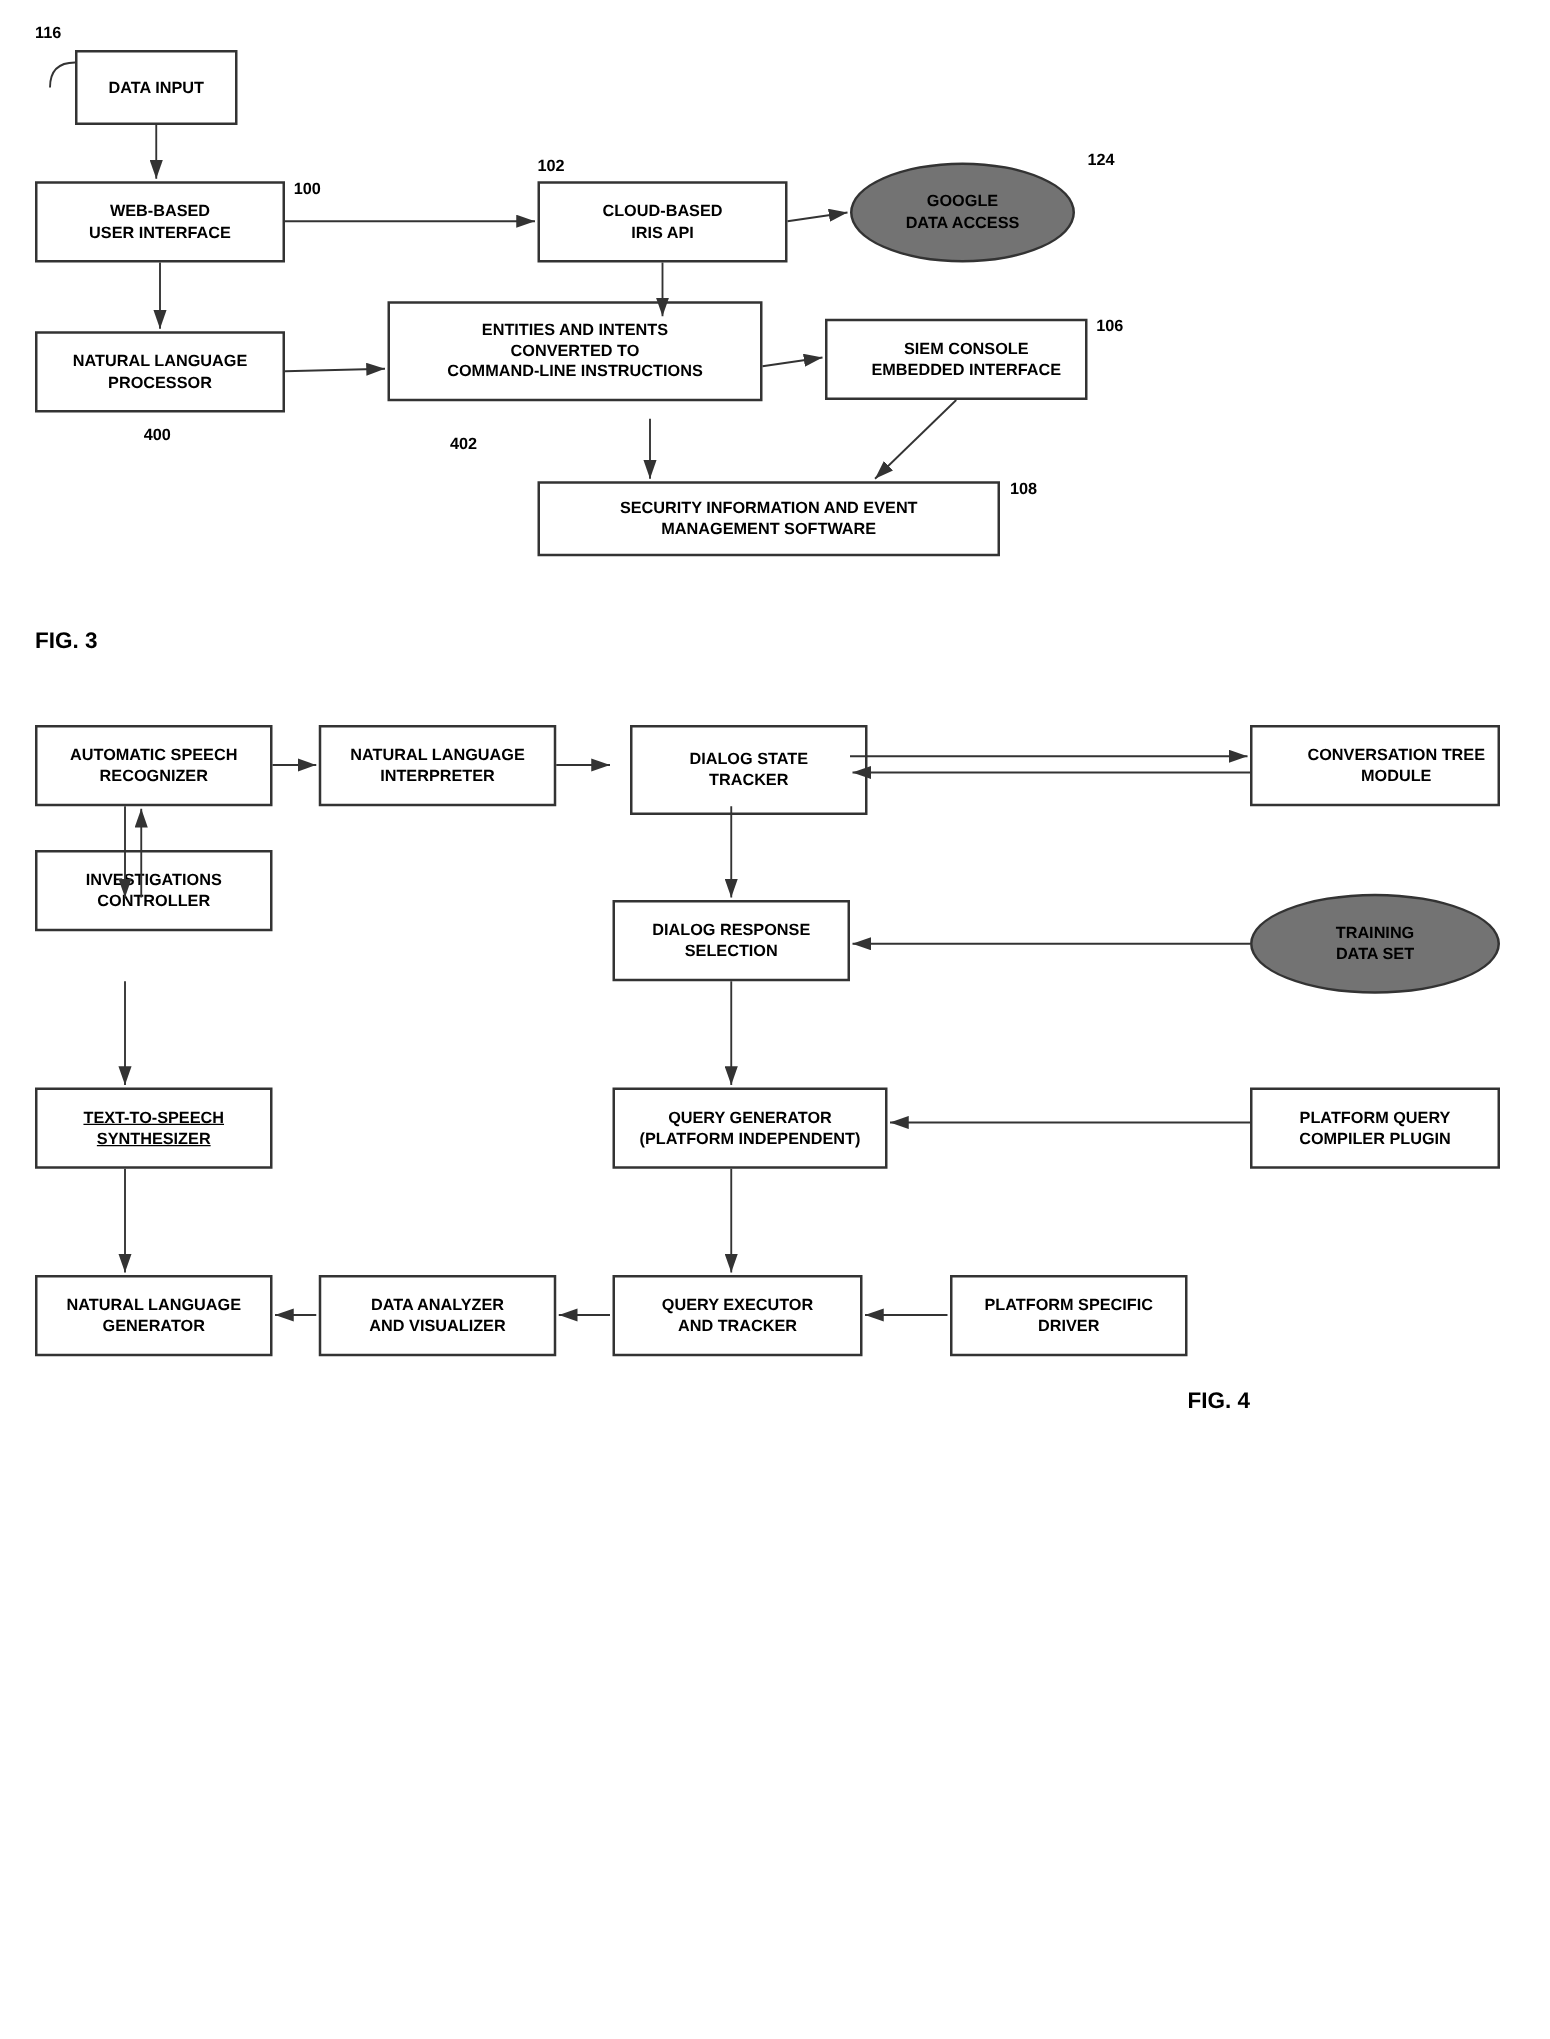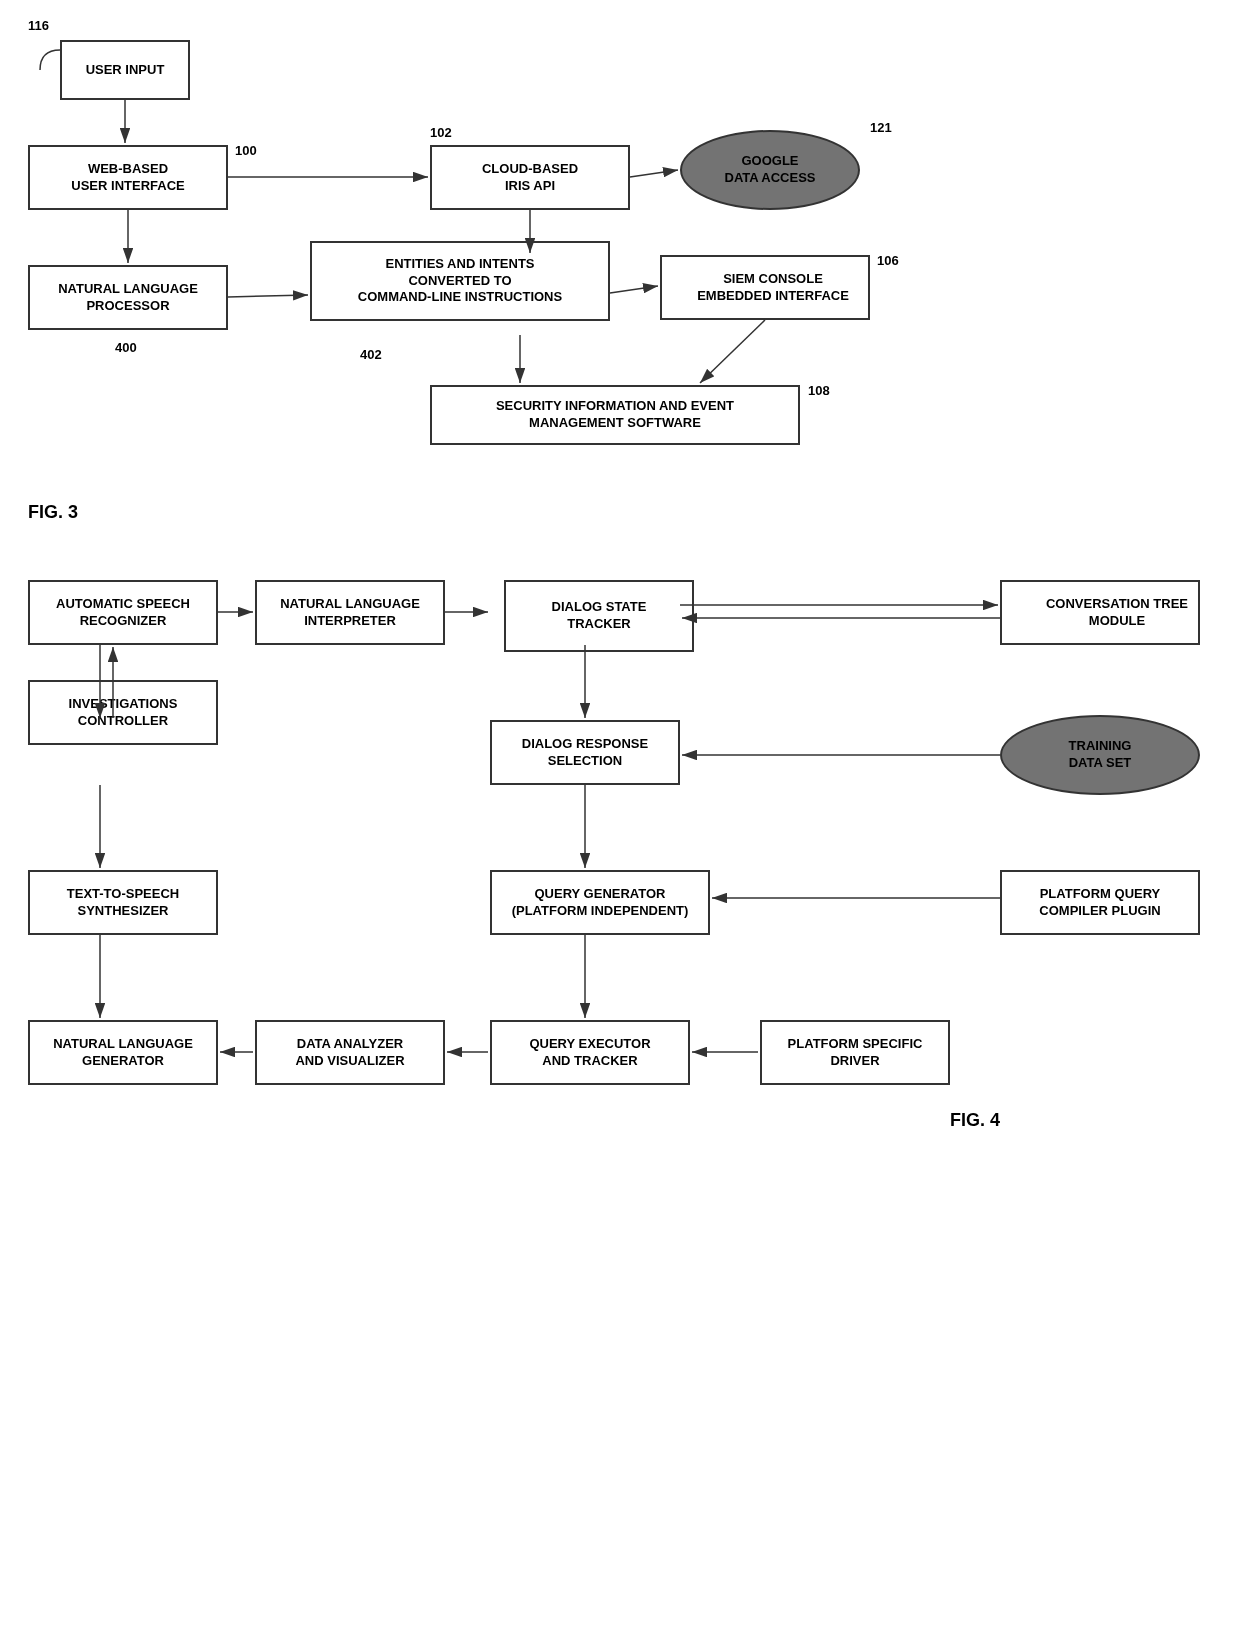--- a/index.html
+++ b/index.html
@@ -70,21 +70,21 @@
     }
   </style>
 </head>
 <body>
 
 <div class="diagram-container">
 
   <span class="label" style="left:28px;top:18px;">116</span>
 
   <div class="box" style="left:60px;top:40px;width:130px;height:60px;">
-    <span>USER
+    <span>DATA
 INPUT</span>
   </div>
 
   <div class="box" style="left:28px;top:145px;width:200px;height:65px;">
     <span>WEB-BASED<br>USER INTERFACE</span>
   </div>
   <span class="label" style="left:235px;top:143px;">100</span>
 
   <div class="box" style="left:28px;top:265px;width:200px;height:65px;">
     <span>NATURAL LANGUAGE<br>PROCESSOR</span>
@@ -92,21 +92,21 @@
   <span class="label" style="left:115px;top:340px;">400</span>
 
   <div class="box" style="left:430px;top:145px;width:200px;height:65px;">
     <span>CLOUD-BASED<br>IRIS API</span>
   </div>
   <span class="label" style="left:430px;top:125px;">102</span>
 
   <div class="oval" style="left:680px;top:130px;width:180px;height:80px;">
     <span>GOOGLE<br>DATA ACCESS</span>
   </div>
-  <span class="label" style="left:870px;top:120px;">121</span>
+  <span class="label" style="left:870px;top:120px;">124</span>
 
   <div class="box" style="left:310px;top:241px;width:300px;height:80px;">
     <span>ENTITIES AND INTENTS<br>CONVERTED TO<br>COMMAND-LINE INSTRUCTIONS</span>
   </div>
   <span class="label" style="left:360px;top:347px;">402</span>
 
   <div class="box" style="left:660px;top:255px;width:210px;height:65px;padding-left:24px;">
     <span>SIEM CONSOLE<br>EMBEDDED INTERFACE</span>
   </div>
   <span class="label" style="left:877px;top:253px;">106</span>
@@ -139,21 +139,21 @@
   </div>
 
   <div class="box" style="left:490px;top:720px;width:190px;height:65px;">
     <span>DIALOG RESPONSE<br>SELECTION</span>
   </div>
 
   <div class="oval" style="left:1000px;top:715px;width:200px;height:80px;">
     <span>TRAINING<br>DATA SET</span>
   </div>
 
-  <div class="box" style="left:28px;top:870px;width:190px;height:65px;">
+  <div class="box" style="left:28px;top:870px;width:190px;height:65px;text-decoration:underline;">
     <span>TEXT-TO-SPEECH<br>SYNTHESIZER</span>
   </div>
 
   <div class="box" style="left:490px;top:870px;width:220px;height:65px;">
     <span>QUERY GENERATOR<br>(PLATFORM INDEPENDENT)</span>
   </div>
 
   <div class="box" style="left:1000px;top:870px;width:200px;height:65px;">
     <span>PLATFORM QUERY<br>COMPILER PLUGIN</span>
   </div>

